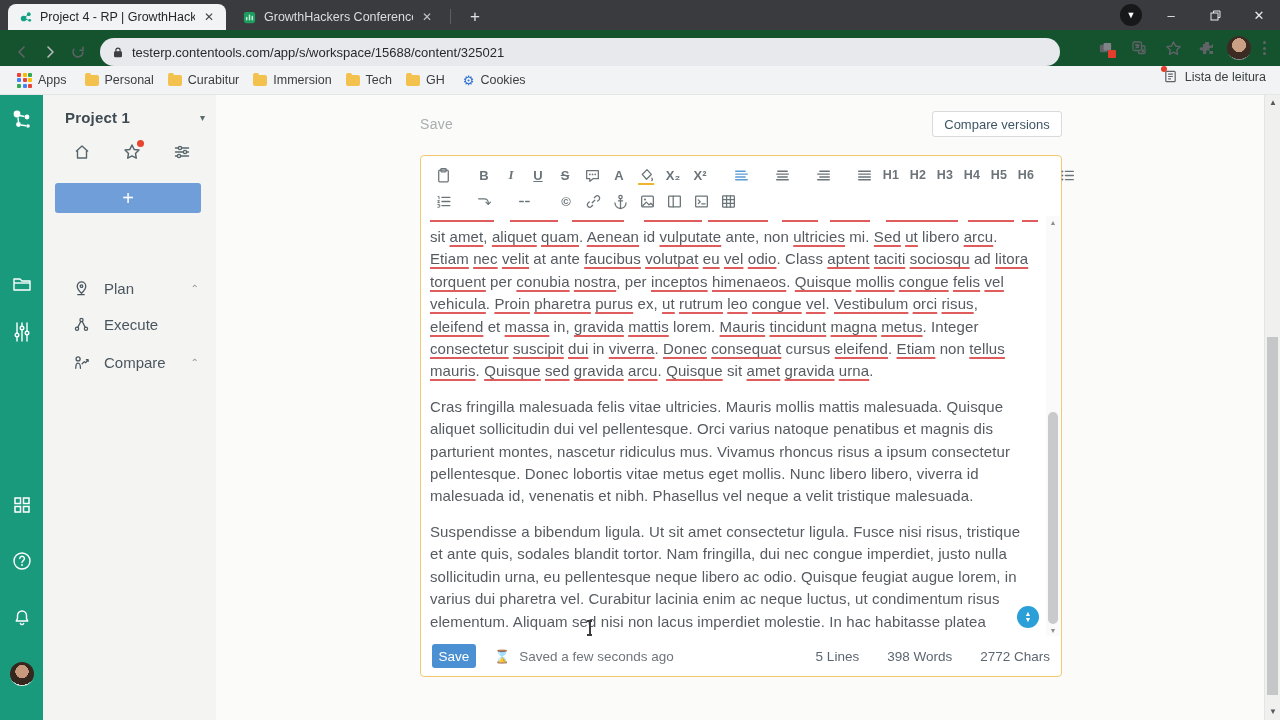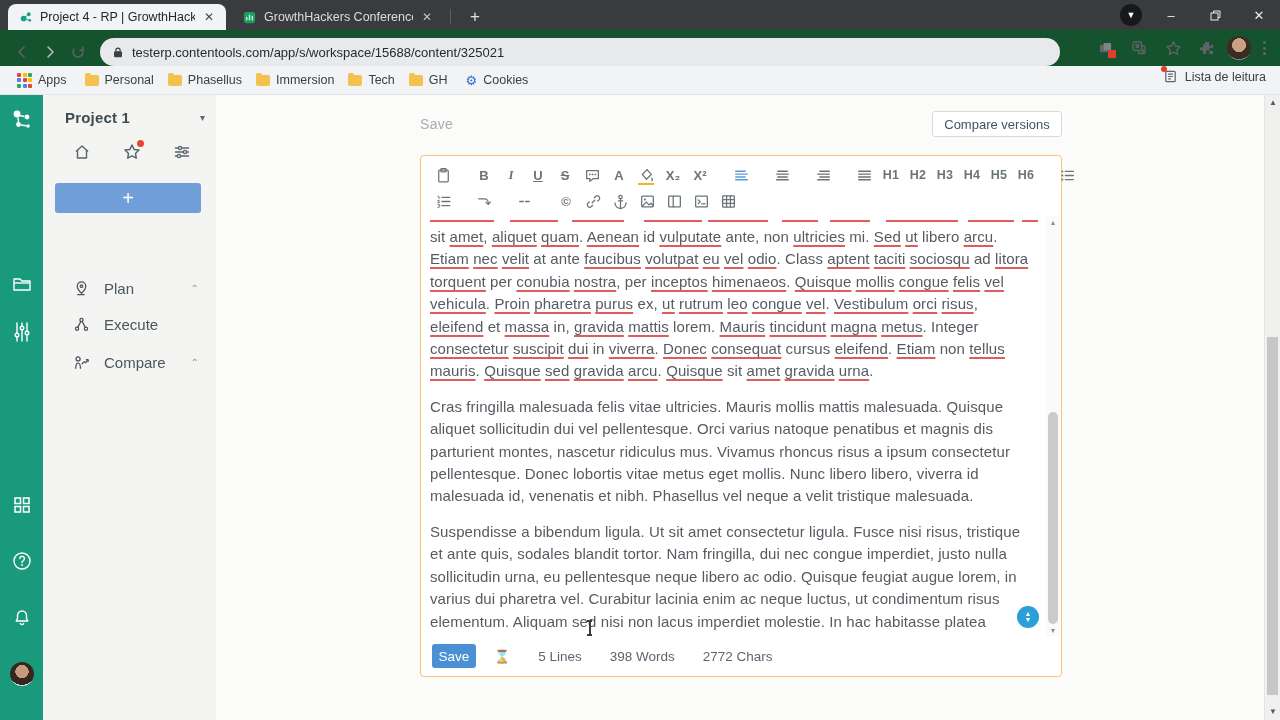--- a/index.html
+++ b/index.html
@@ -230,21 +230,21 @@
     </span>
     <span>Apps</span>
   </div>
   <span id="bm-folders" style="display:flex; gap:0;">
       <div class="bm">
         <span class="folder-ic"></span>
         <span>Personal</span>
       </div>
       <div class="bm">
         <span class="folder-ic"></span>
-        <span>Phasellus</span>
+        <span>Curabitur</span>
       </div>
       <div class="bm">
         <span class="folder-ic"></span>
         <span>Immersion</span>
       </div>
       <div class="bm">
         <span class="folder-ic"></span>
         <span>Tech</span>
       </div>
       <div class="bm">
@@ -528,20 +528,21 @@
     </div>
 
     <div id="scroll-widget">
       <span>▲</span>
       <span>▼</span>
     </div>
 
     <div id="ed-bottom">
       <button id="save-btn">Save</button>
       <span id="status-ic">⌛</span>
+      <span id="status-text">Saved a few seconds ago</span>
       <span class="stat">5 Lines</span>
       <span class="stat">398 Words</span>
       <span class="stat">2772 Chars</span>
     </div>
   </div>
 </div>
 
 <div class="abs" id="pg-scroll">
   <div class="arr">▲</div>
   <div id="pg-thumb"></div>

